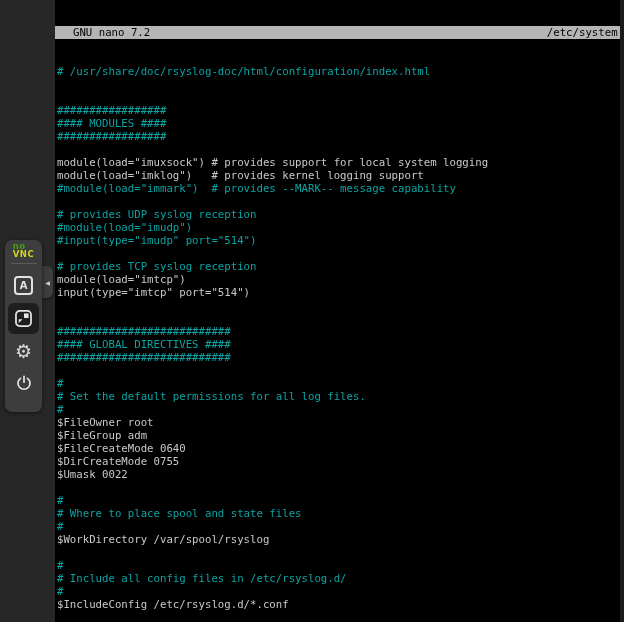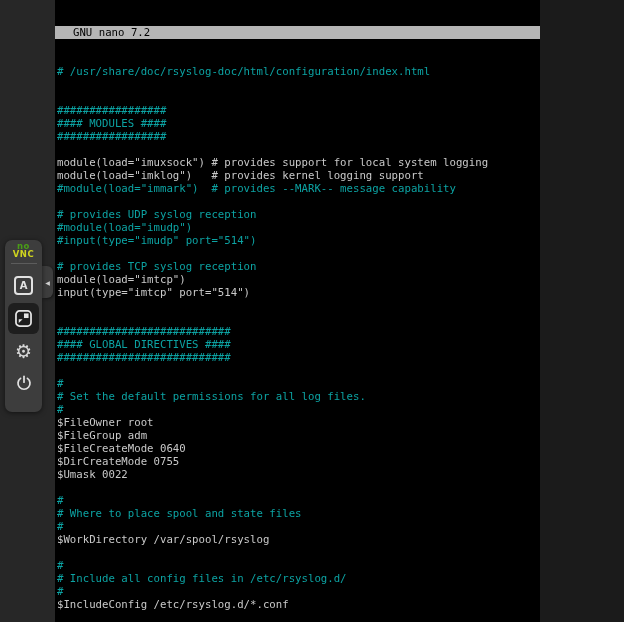--- a/index.html
+++ b/index.html
@@ -1,16 +1,16 @@
 <!DOCTYPE html>
 <html><head>
 <meta charset="utf-8">
 <style>
   html,body{margin:0;padding:0;background:#1b1b1b;}
-  .screen{position:relative;width:540px;height:622px;overflow:hidden;
+  .screen{position:relative;width:620px;height:622px;overflow:hidden;
           background:#272727;font-family:"DejaVu Sans Mono",monospace;}
 
   
   .terminal{position:absolute;left:55px;top:0;width:569px;height:622px;
             background:#000;color:#c9c9c9;font-size:10.7px;line-height:13px;
             white-space:pre;overflow:hidden;}
   .nano-header{height:13px;background:#b5b5b5;color:#000;display:flex;
                justify-content:space-between;align-items:center;}
   .nano-header .app{padding-left:18px;}
   .nano-header .file{padding-right:0;}
@@ -18,21 +18,21 @@
   .line{height:13px;padding-left:2px;}
   .line.comment{color:#0ca3a3;}
   .line.code{color:#c9c9c9;}
 
   
   .vnc-panel{position:absolute;left:5px;top:240px;width:37px;height:172px;
              background:#3d3d3d;border-radius:7px;box-shadow:0 1px 5px rgba(0,0,0,.55);
              display:flex;flex-direction:column;align-items:center;z-index:3;}
   .vnc-logo{margin-top:3px;font-family:"DejaVu Sans",sans-serif;font-weight:bold;
             font-size:8.5px;line-height:7.5px;letter-spacing:.5px;text-align:left;}
-  .vnc-logo .top{color:#4a9e17;display:block;text-align:center;}
+  .vnc-logo .top{color:#4a9e17;display:block;}
   .vnc-logo .bottom{color:#cfd41f;display:block;text-align:center;}
   .vnc-sep{width:26px;height:1px;background:#5c5c5c;margin:5px 0 2px 0;}
   .vnc-btn{width:28px;height:27px;display:flex;align-items:center;justify-content:center;
            background:transparent;border:none;padding:0;cursor:pointer;}
   .vnc-btn.b1{margin-top:6px;}
   .vnc-btn.b2{margin-top:4px;width:31px;height:31px;background:#1e1e1e;border-radius:6px;}
   .vnc-btn.b3{margin-top:4px;}
   .vnc-btn.b4{margin-top:4px;}
   .akey{width:15px;height:15px;border:2px solid #e2e2e2;border-radius:4px;
         display:flex;align-items:center;justify-content:center;

